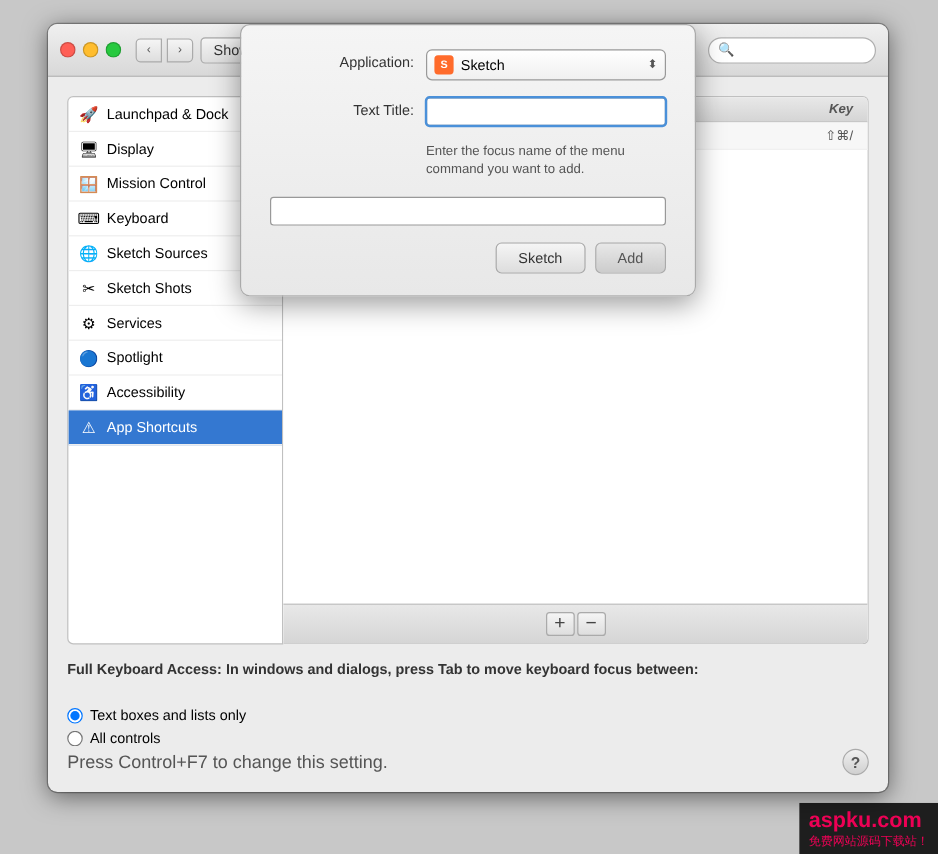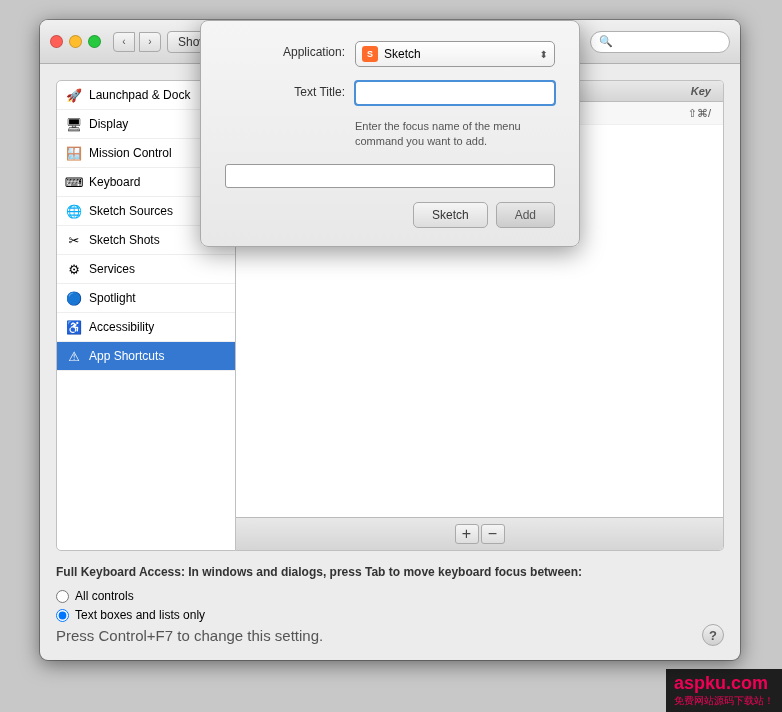--- a/index.html
+++ b/index.html
@@ -260,21 +260,21 @@
     }
 
     
     .bottom-section {
       margin-top: 14px;
       font-size: 12px;
     }
 
     .bottom-description {
       font-weight: bold;
-      margin-bottom: 10px;
+      margin-bottom: 24px;
       color: #333;
       font-size: 12px;
     }
 
     .radio-row {
       display: flex;
       align-items: center;
       gap: 6px;
       margin-bottom: 5px;
       font-size: 12px;
@@ -545,26 +545,26 @@
         <div class="add-remove-bar">
           <div class="add-remove-btn">+</div>
           <div class="add-remove-btn">−</div>
         </div>
       </div>
     </div>
 
     <div class="bottom-section">
       <div class="bottom-description">Full Keyboard Access: In windows and dialogs, press Tab to move keyboard focus between:</div>
       <div class="radio-row">
+        <input type="radio" class="radio-input" name="keyboard-access" checked="" style="">
+        <span>Text boxes and lists only</span>
+      </div>
+      <div class="radio-row">
         <input type="radio" class="radio-input" name="keyboard-access" style="">
         <span>All controls</span>
-      </div>
-      <div class="radio-row">
-        <input type="radio" class="radio-input" name="keyboard-access" checked="" style="">
-        <span>Text boxes and lists only</span>
       </div>
       <div class="hint-text">Press Control+F7 to change this setting.</div>
     </div>
   </div>
 
   <div class="help-btn">?</div>
 
   <div class="dialog-overlay">
     <div class="dialog">
 

